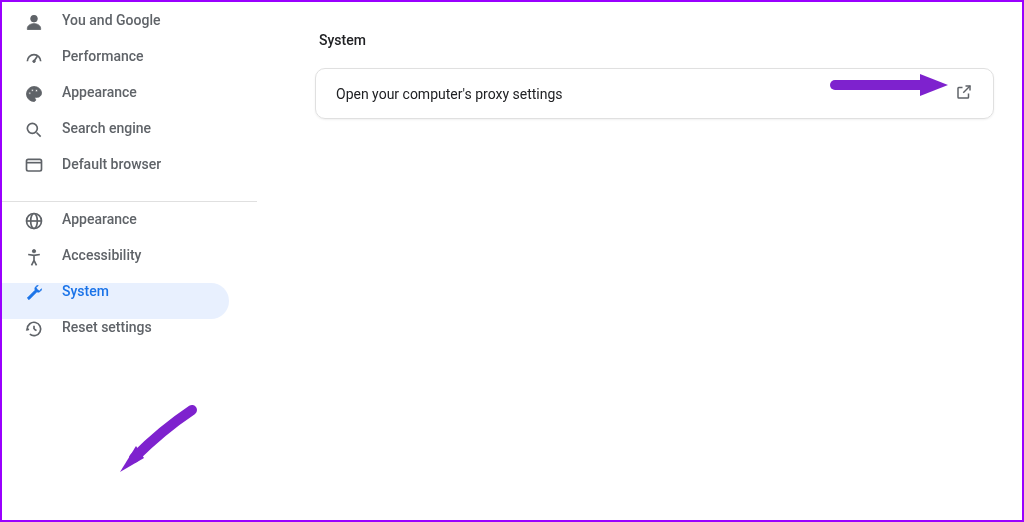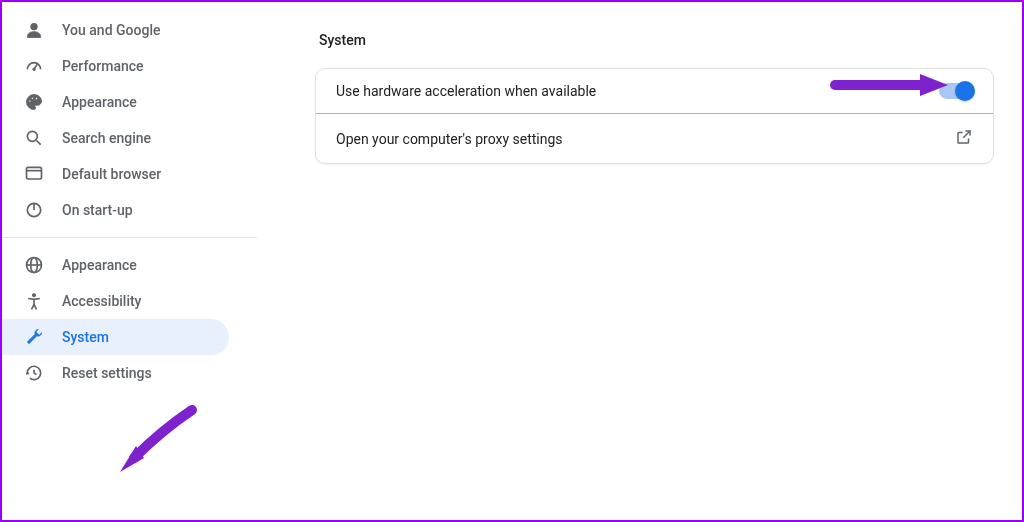--- a/index.html
+++ b/index.html
@@ -12,21 +12,21 @@
     border: 2px solid #9a00ff;
   }
   .container { display: flex; height: 100%; }
   .sidebar {
     width: 255px;
     padding-top: 10px;
     position: relative;
   }
   .nav-item {
     display: flex;
-    align-items: center;
+    align-items: flex-start;
     height: 36px;
     padding-left: 22px;
     cursor: pointer;
     color: #5f6368;
     font-size: 14px;
     font-weight: 500;
     border-radius: 0 18px 18px 0;
     margin-right: 28px;
   }
   .nav-item.selected {
@@ -151,29 +151,20 @@
     <div class="nav-item">
       <span class="icon">
         <svg viewBox="0 0 24 24">
             <rect x="3" y="4" width="18" height="14" rx="2" fill="none" stroke-width="2"></rect>
             <line x1="3" y1="8" x2="21" y2="8" stroke-width="2"></line>
           </svg>
       </span>
       <span>Default browser</span>
     </div>
 
-    <div class="nav-item">
-      <span class="icon">
-        <svg viewBox="0 0 24 24">
-            <circle cx="12" cy="12" r="8" fill="none" stroke-width="2"></circle>
-            <line x1="12" y1="4" x2="12" y2="12" stroke-width="2"></line>
-          </svg>
-      </span>
-      <span>On start-up</span>
-    </div>
 
     <div class="divider"></div>
 
     <div class="nav-item">
       <span class="icon">
         <svg viewBox="0 0 24 24">
             <circle cx="12" cy="12" r="9" fill="none" stroke-width="2"></circle>
             <ellipse cx="12" cy="12" rx="4" ry="9" fill="none" stroke-width="2"></ellipse>
             <line x1="3" y1="12" x2="21" y2="12" stroke-width="2"></line>
           </svg>
@@ -217,24 +208,20 @@
       <svg width="90" height="80" viewBox="0 0 90 80">
         <path d="M80 10 Q50 30 22 58" fill="none" stroke="#7e22ce" stroke-width="10" stroke-linecap="round"></path>
         <polygon points="8,72 32,58 24,46" fill="#7e22ce"></polygon>
       </svg>
     </div>
   </div>
 
   <div class="main">
     <div class="section-title">System</div>
     <div class="card">
-      <div class="row">
-        <span>Use hardware acceleration when available</span>
-        <div class="toggle"></div>
-      </div>
       <div class="row">
         <span>Open your computer's proxy settings</span>
         <span class="ext-icon">
           <svg viewBox="0 0 24 24">
               <path d="M14 4h6v6"></path>
               <path d="M20 4l-9 9"></path>
               <path d="M18 14v5a1 1 0 0 1-1 1H5a1 1 0 0 1-1-1V7a1 1 0 0 1 1-1h5"></path>
             </svg>
         </span>
       </div>

